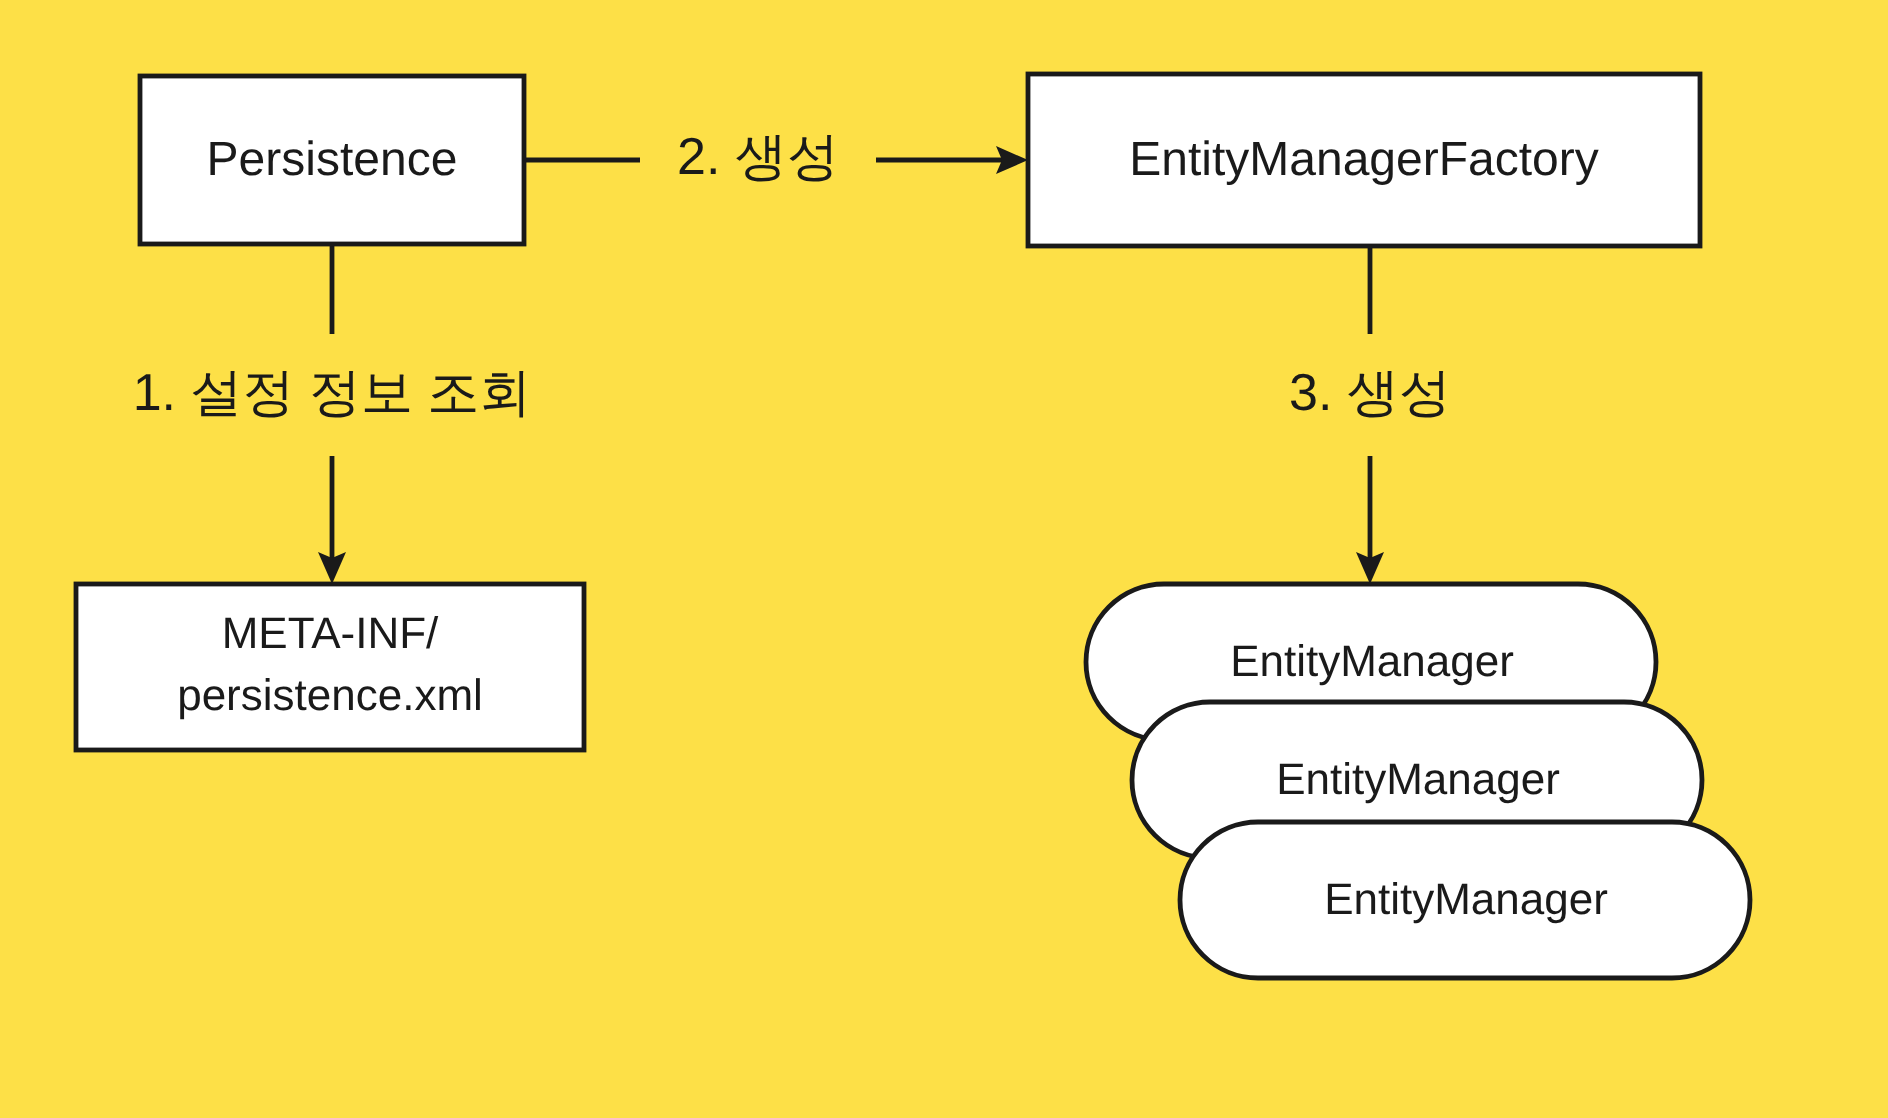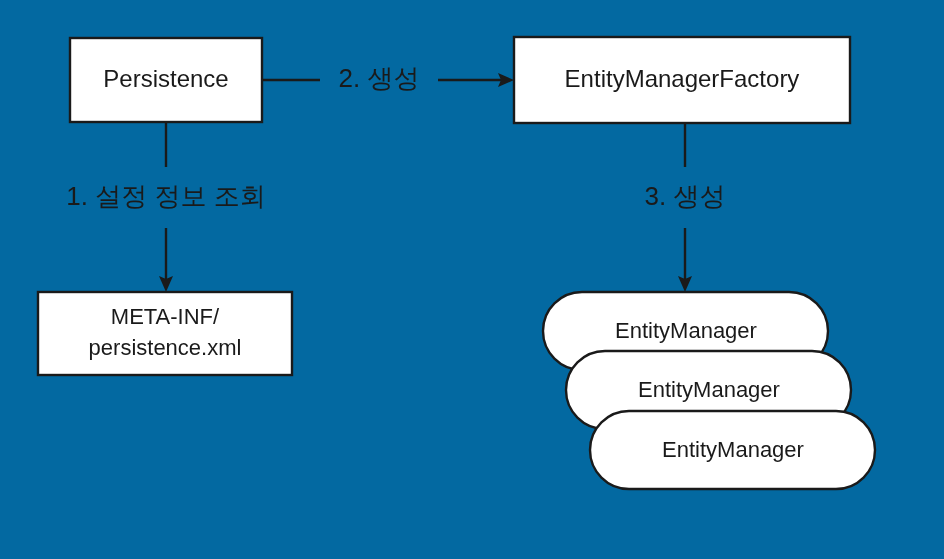--- a/index.html
+++ b/index.html
@@ -7,21 +7,21 @@
     padding: 0;
     background: #ffffff;
   }
   body {
     font-family: "Liberation Sans", "DejaVu Sans", sans-serif;
   }
   #diagram-canvas {
     position: relative;
     width: 944px;
     height: 559px;
-    background: #0369a1;
+    background: #fde047;
     overflow: hidden;
   }
   #diagram-svg {
     position: absolute;
     left: 0;
     top: 0;
     width: 944px;
     height: 559px;
     display: block;
   }

